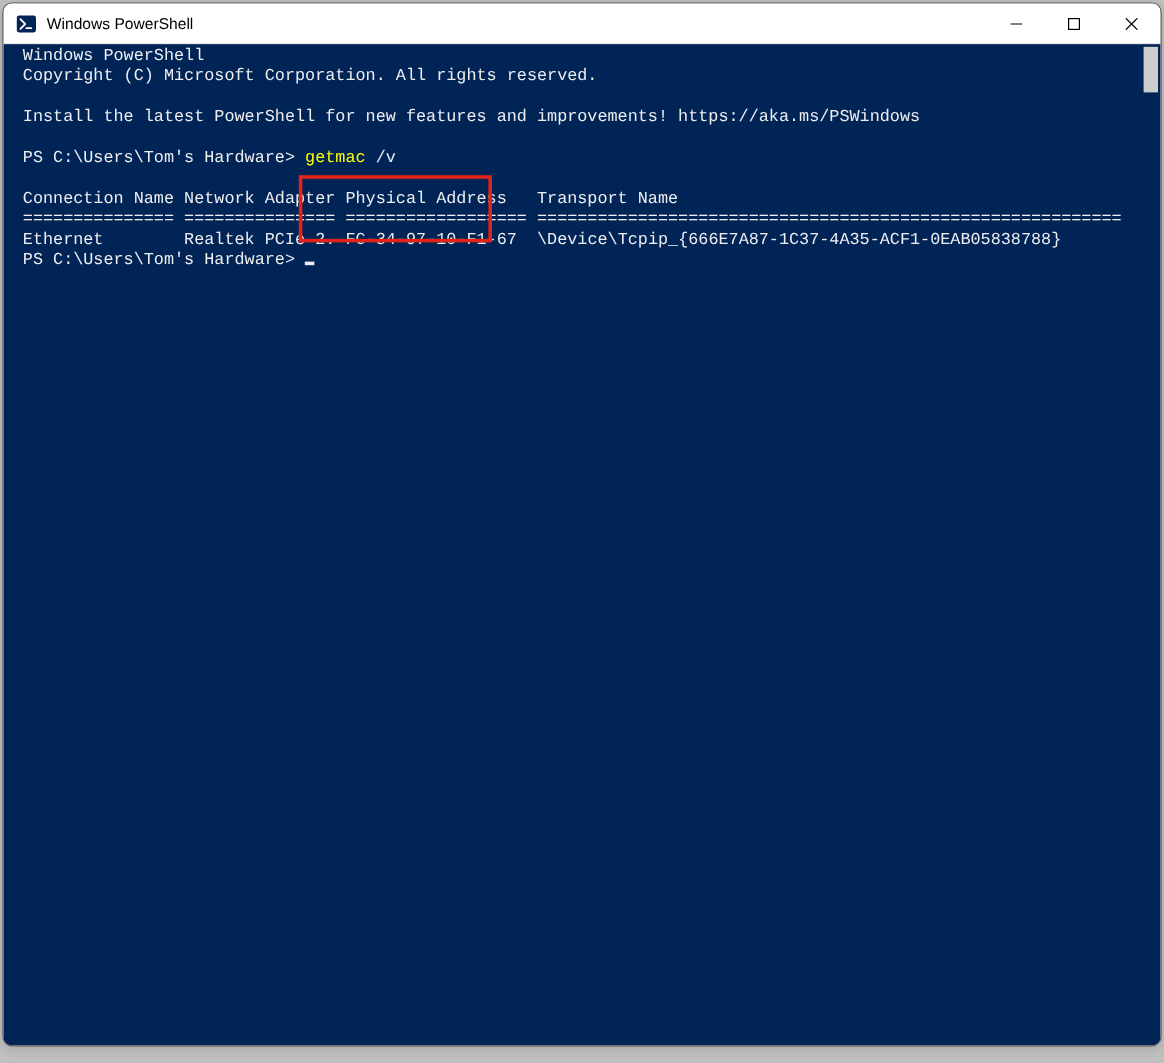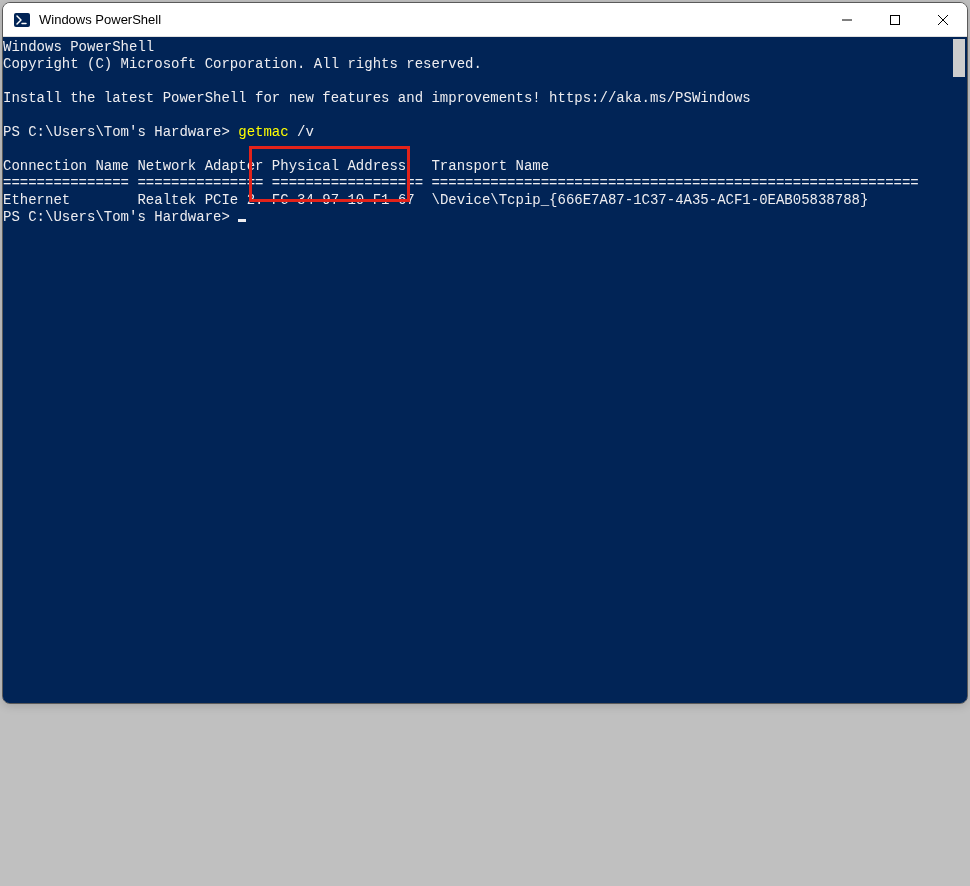--- a/index.html
+++ b/index.html
@@ -8,21 +8,21 @@
       height: 886px;
       background: #c0c0c0;
       display: flex;
       align-items: flex-start;
       justify-content: flex-start;
       font-family: Consolas, 'Courier New', monospace;
       overflow: hidden;
     }
     .window {
       width: 966px;
-      height: 702px;
+      height: 870px;
       margin: 2px;
       background: #ffffff;
       border: 1px solid #5a5a5a;
       border-radius: 8px;
       overflow: hidden;
       display: flex;
       flex-direction: column;
       box-shadow: 0 2px 10px rgba(0,0,0,0.15);
     }
     .titlebar {
@@ -68,21 +68,21 @@
       background: #012456;
       position: relative;
     }
     .console {
       flex: 1;
       background: #012456;
       color: #eeedf0;
       font-family: Consolas, 'Courier New', monospace;
       font-size: 14px;
       line-height: 17px;
-      padding: 2px 0;
+      padding: 2px 16px;
       white-space: pre;
       position: relative;
     }
     .cmd { color: #ffff00; }
     .arg { color: #eeedf0; }
     .prompt { color: #eeedf0; }
     .scrollbar {
       width: 16px;
       background: #012456;
       position: relative;

